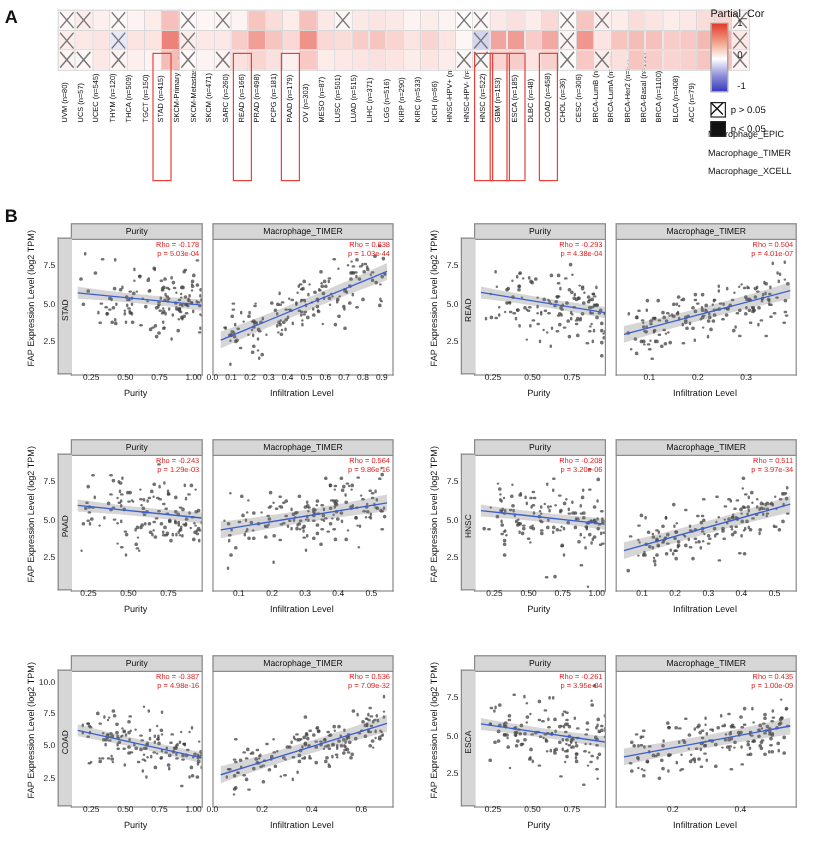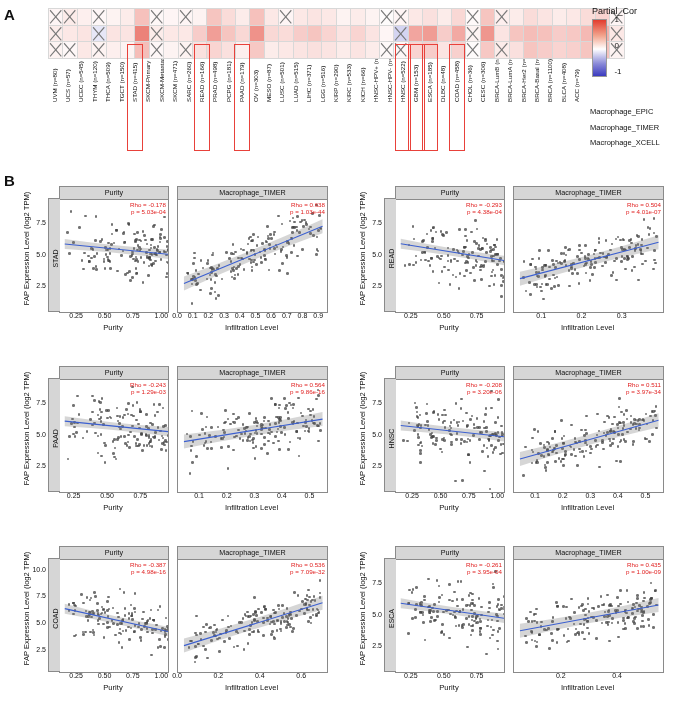--- a/index.html
+++ b/index.html
@@ -366,20 +366,35 @@
       <div>Macrophage_TIMER</div>
       <div>Macrophage_XCELL</div>
     </div>
 
   <div id="legend">
     <div class="title">Partial_Cor</div>
     <div>
       <div class="bar"></div>
       <div class="ticks" id="legendticks"><span style="top: -4px;">1</span><span style="top: 22px;">0</span><span style="top: 48px;">-1</span></div>
     </div>
+    <div class="keys" id="legendkeys">
+        <div>
+          <span class="keybox">
+            <svg viewBox="0 0 10 10" width="11" height="11" style="position:absolute;left:-1px;top:-1px">
+              <line x1="0.5" y1="0.5" x2="9.5" y2="9.5" stroke="#111" stroke-width="1"></line>
+              <line x1="9.5" y1="0.5" x2="0.5" y2="9.5" stroke="#111" stroke-width="1"></line>
+            </svg>
+          </span>
+          <span>p &gt; 0.05</span>
+        </div>
+        <div>
+          <span class="keybox filled"></span>
+          <span>p &lt; 0.05</span>
+        </div>
+      </div>
   </div>
 <div class="hl-box" style="left: 126.9px; top: 44px; width: 14.4px; height: 104.8px;"></div>
     <div class="hl-box" style="left: 193.9px; top: 44px; width: 14.4px; height: 104.8px;"></div>
     <div class="hl-box" style="left: 234.1px; top: 44px; width: 14.4px; height: 104.8px;"></div>
     <div class="hl-box" style="left: 394.9px; top: 44px; width: 14.4px; height: 104.8px;"></div>
     <div class="hl-box" style="left: 408.3px; top: 44px; width: 14.4px; height: 104.8px;"></div>
     <div class="hl-box" style="left: 421.7px; top: 44px; width: 14.4px; height: 104.8px;"></div>
     <div class="hl-box" style="left: 448.5px; top: 44px; width: 14.4px; height: 104.8px;"></div>
   </div>
 

